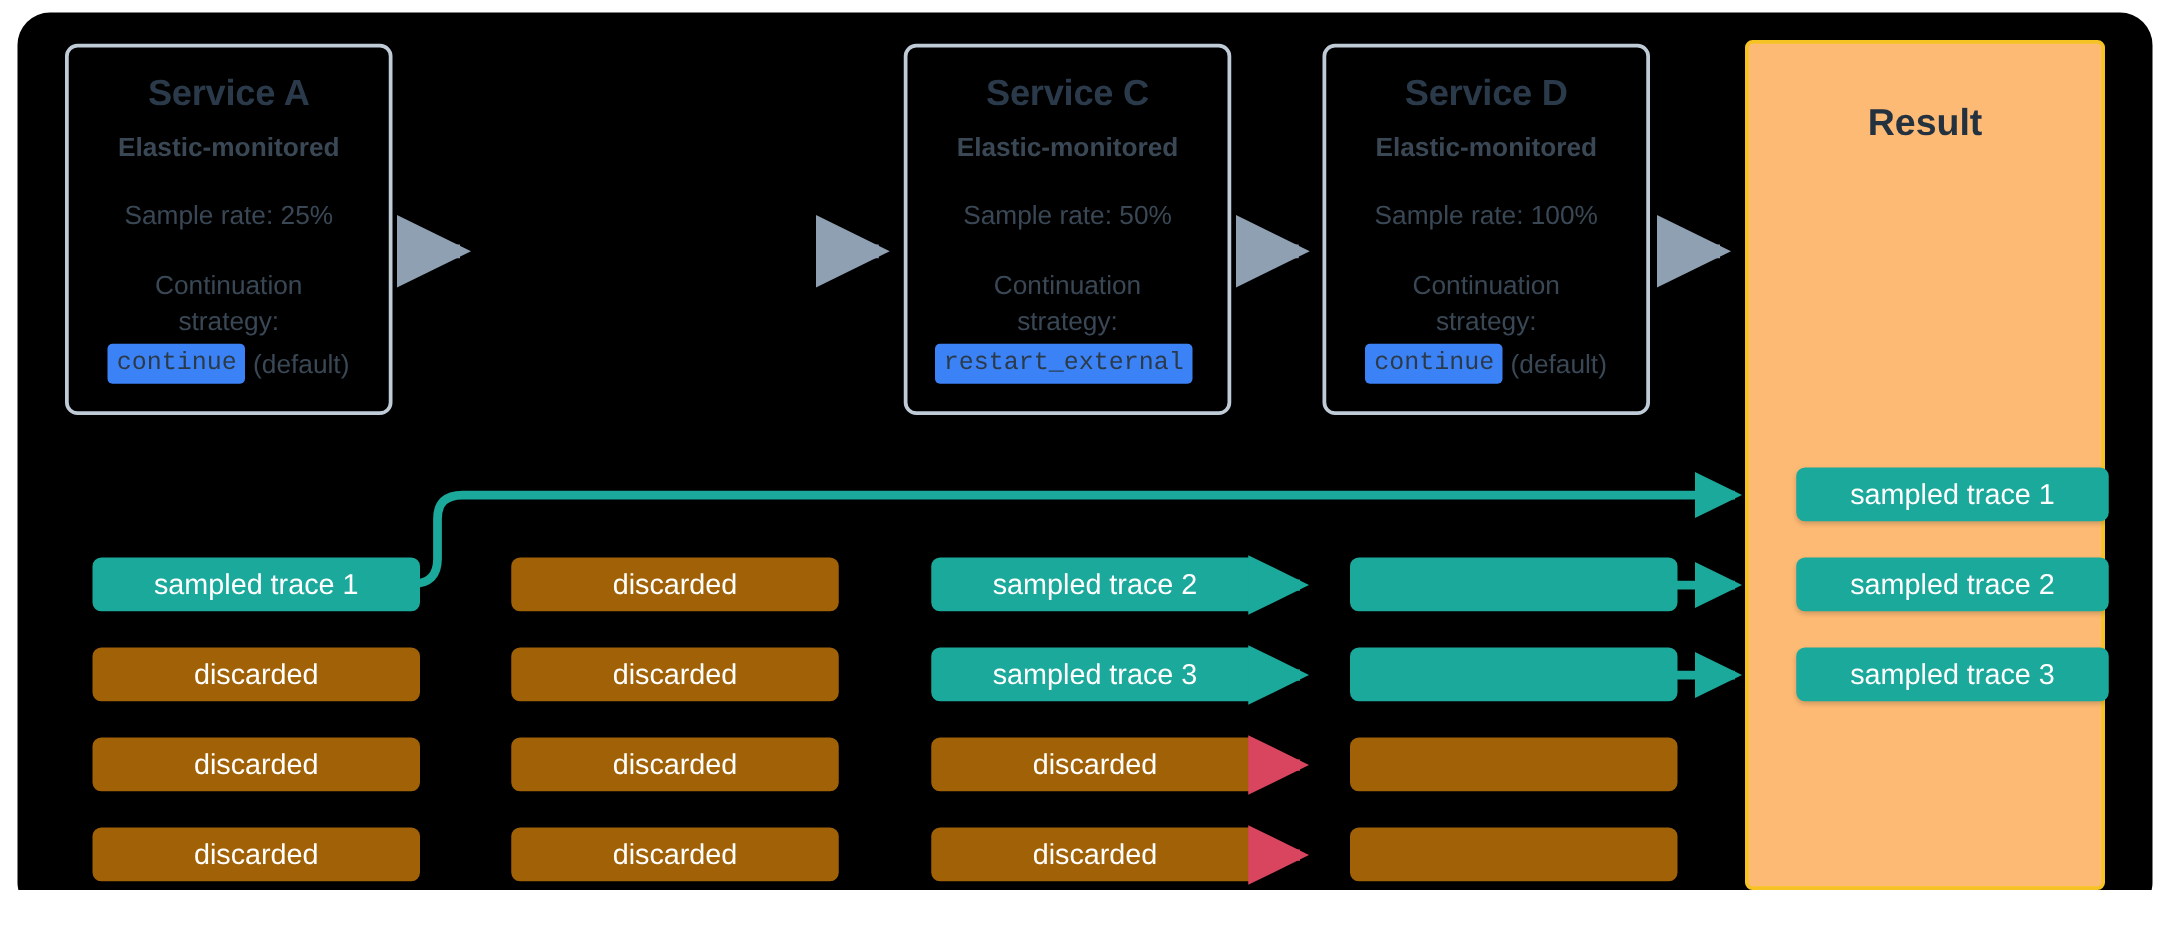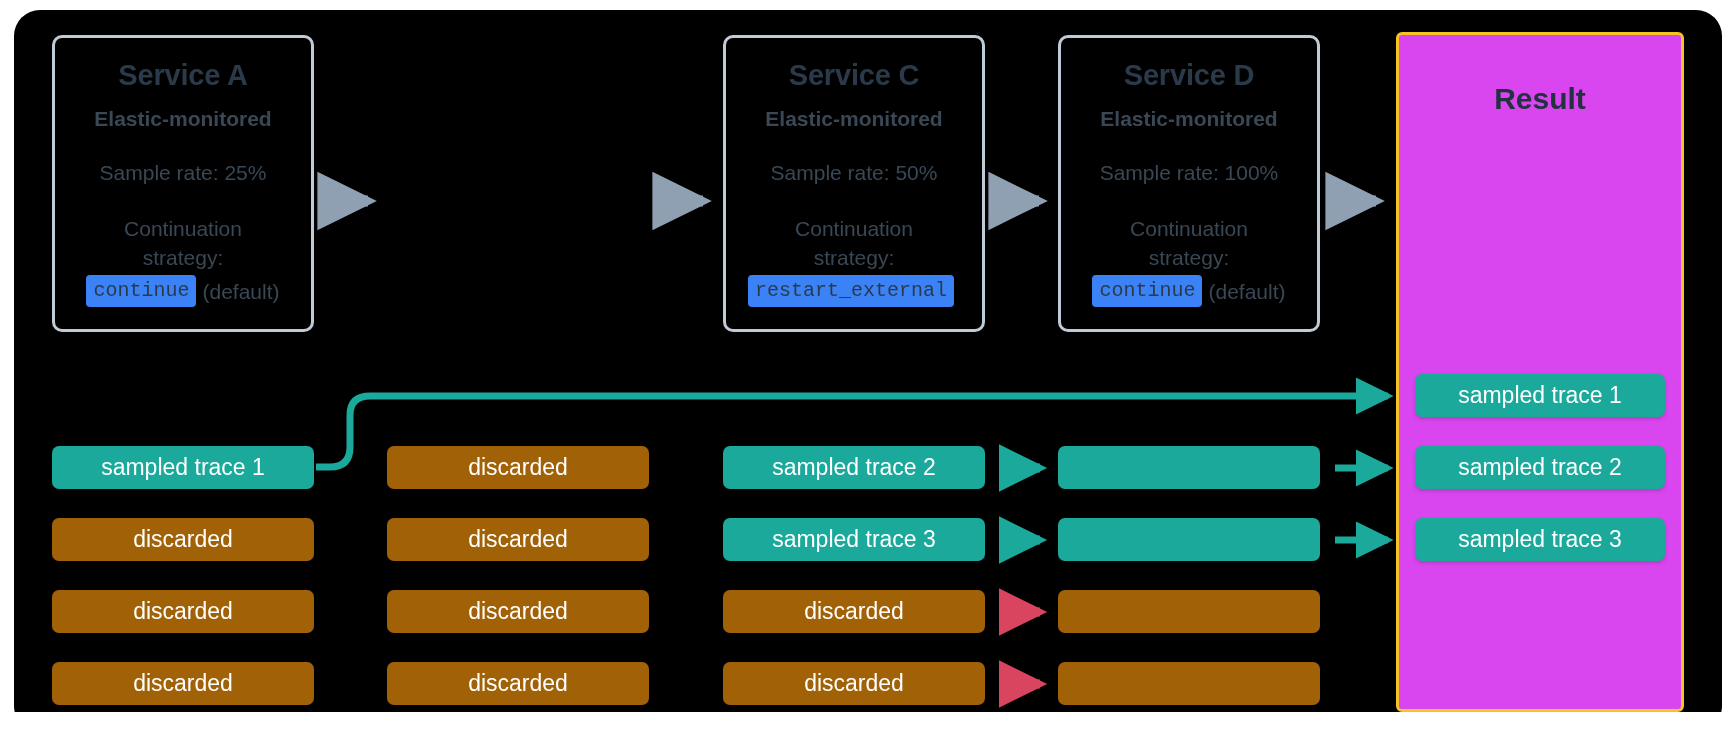--- a/index.html
+++ b/index.html
@@ -79,41 +79,42 @@
   .chip-note {
     color: #3a4856;
     font-size: 21px;
     margin-left: 6px;
     vertical-align: middle;
   }
   
   #result-box {
     position: absolute;
     box-sizing: border-box;
-    background: #d946ef;
+    background: #fdba74;
     border: 3px solid #f6c324;
     border-radius: 6px;
   }
   #result-title {
     color: #243240;
     font-size: 30px;
     font-weight: bold;
     text-align: center;
     margin-top: 47px;
   }
   
   .pill {
     position: absolute;
     box-sizing: border-box;
     border-radius: 7px;
     color: #ffffff;
     font-size: 23px;
     line-height: 43px;
     text-align: center;
     white-space: nowrap;
+    margin-left: 22px;
   }
   .pill.teal { background: #1aa99b; }
   .pill.red  { background: #a16207; }
   .pill.result-pill { box-shadow: 0 2px 4px rgba(0,0,0,0.18); }
   
   #links {
     position: absolute;
     left: 0; top: 0;
     width: 1736px;
     height: 752px;

